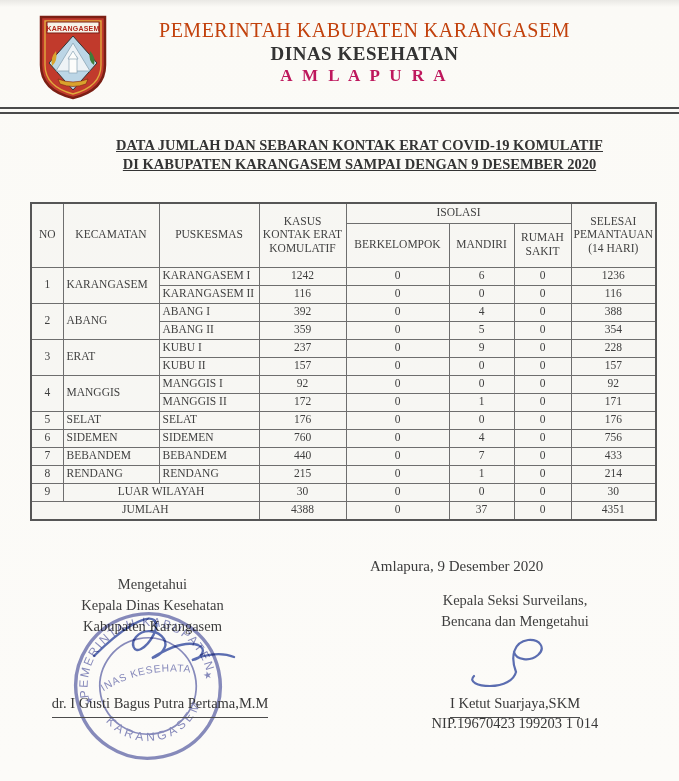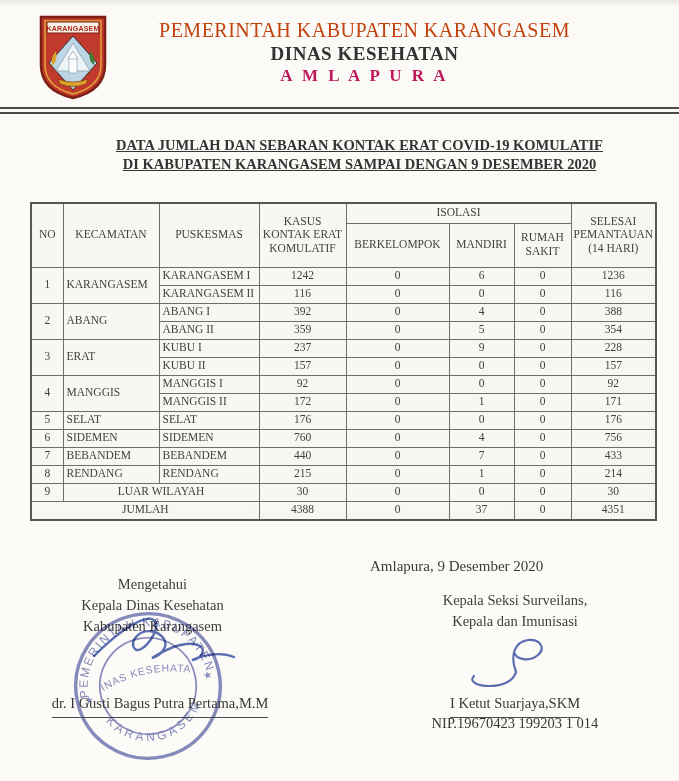--- a/index.html
+++ b/index.html
@@ -242,21 +242,21 @@
 
 <div id="sig-left-head" class="abs sig-head">
   <div>Mengetahui</div>
   <div>Kepala Dinas Kesehatan</div>
   <div>Kabupaten Karangasem</div>
 </div>
 
 <div id="sig-right-date" class="abs">Amlapura, 9 Desember 2020</div>
 <div id="sig-right-head" class="abs sig-head">
   <div>Kepala Seksi Surveilans,</div>
-  <div>Kepala dan Imunisasi</div>
+  <div>Bencana dan Mengetahui</div>
 </div>
 
 <svg id="stamp" class="abs" viewBox="0 0 200 200">
   <g stroke="#5a5fa8" fill="#5a5fa8" transform="rotate(-12 100 100)" font-family="Liberation Sans, sans-serif">
     <circle cx="100" cy="100" r="84" fill="none" stroke-width="4"></circle>
     <circle cx="100" cy="100" r="56" fill="none" stroke-width="2"></circle>
     <defs>
       <path id="arcTop" d="M30,100 A70,70 0 1 1 170,100"></path>
       <path id="arcBot" d="M36,100 A64,64 0 0 0 164,100"></path>
       <path id="arcMid" d="M46,96 Q100,76 154,96"></path>

